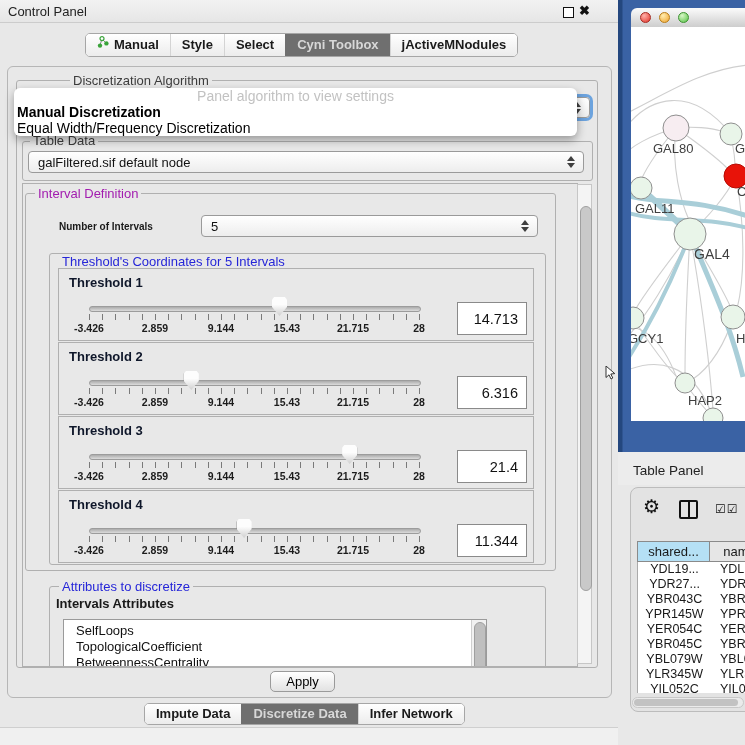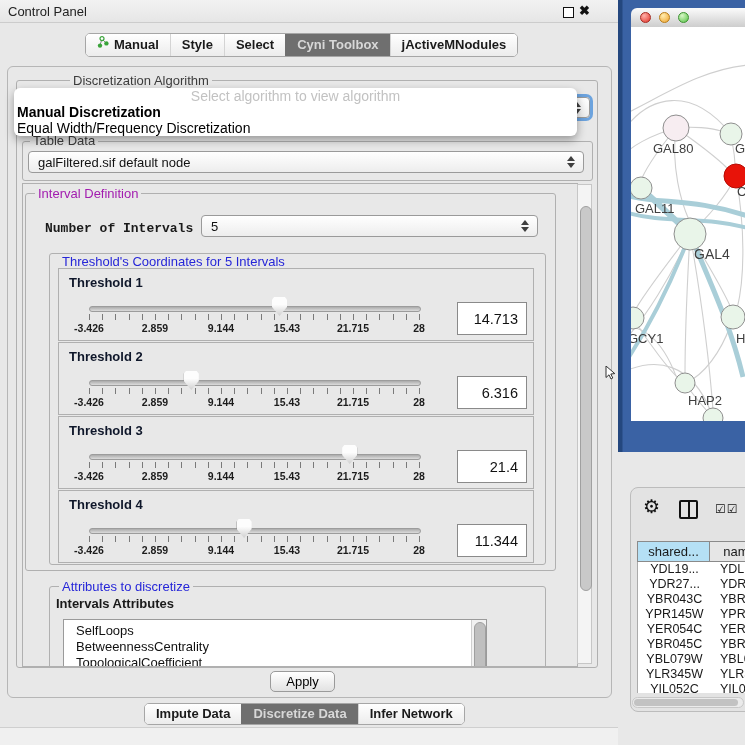--- a/index.html
+++ b/index.html
@@ -145,32 +145,32 @@
   <span class="group-label lbl-dark" style="left:30px;top:134px;z-index:2;">Table Data</span>
   <div class="combo" style="left:28px;top:151px;width:556px;height:22px;">
     <span>galFiltered.sif default node</span>
     <span class="arrows">
         <span class="tri-up"></span>
         <span class="tri-down"></span>
       </span>
   </div>
 
   <div class="popup">
-    <div class="popup-header">Select algorithm to view algorithm</div>
+    <div class="popup-header">Panel algorithm to view settings</div>
     <div id="popup-items">
         <div class="popup-item bold">Manual Discretization</div>
         <div class="popup-item">Equal Width/Frequency Discretization</div>
       </div>
   </div>
 
   <div class="viewport">
     <div class="group" style="left:2px;top:9px;width:529px;height:376px;"></div>
     <span class="group-label lbl-green" style="left:12px;top:3px;">Interval Definition</span>
 
-    <span style="position:absolute;left:22px;top:37px;font-size:13px;font-weight:bold;font-family:Liberation Mono, monospace;">Number of Intervals</span>
+    <span style="position:absolute;left:36px;top:37px;font-size:10px;font-weight:bold;">Number of Intervals</span>
     <div class="combo" style="left:178px;top:31px;width:337px;height:22px;">
       <span>5</span>
       <span class="arrows">
           <span class="tri-up"></span>
           <span class="tri-down"></span>
         </span>
     </div>
 
     <div class="group" style="left:26px;top:69px;width:495px;height:310px;"></div>
     <span class="group-label lbl-blue" style="left:36px;top:71px;">Threshold's Coordinates for 5 Intervals</span>
@@ -328,22 +328,22 @@
           <div class="vfield">11.344</div>
         </div>
       </div>
 
     <div class="group" style="left:26px;top:402px;width:495px;height:95px;"></div>
     <span class="group-label lbl-blue" style="left:36px;top:396px;">Attributes to discretize</span>
     <span style="position:absolute;left:33px;top:412px;font-size:13px;font-weight:bold;">Intervals Attributes</span>
     <div class="listbox">
       <div id="attr-items" style="padding-top:3px;">
           <div class="listitem">SelfLoops</div>
+          <div class="listitem">TopologicalCoefficient</div>
           <div class="listitem">BetweennessCentrality</div>
-          <div class="listitem">TopologicalCoefficient</div>
         </div>
       <div class="list-scroll">
           <div class="list-thumb"></div>
         </div>
     </div>
   </div>
 
   <div class="vscroll">
     <div class="vscroll-thumb"></div>
   </div>
@@ -410,20 +410,23 @@
         <circle cx="2" cy="291" r="11" fill="#e9f5e9" stroke="#8f8f8f"></circle>
         <text x="-3" y="316" font-size="13" fill="#3f3f3f" font-family="&quot;Liberation Sans&quot;, sans-serif">GCY1</text>
         <circle cx="102" cy="290" r="12" fill="#e9f5e9" stroke="#8f8f8f"></circle>
         <text x="105" y="316" font-size="13" fill="#3f3f3f" font-family="&quot;Liberation Sans&quot;, sans-serif">H</text>
         <circle cx="54" cy="356" r="10" fill="#e9f5e9" stroke="#8f8f8f"></circle>
         <text x="57" y="378" font-size="13" fill="#3f3f3f" font-family="&quot;Liberation Sans&quot;, sans-serif">HAP2</text>
         <circle cx="82" cy="391" r="10" fill="#e9f5e9" stroke="#8f8f8f"></circle>
       </svg>
   </div>
 
+  <div class="tp-titlebar">
+    <span class="tp-title">Table Panel</span>
+  </div>
   <div class="tp-inner">
     <span class="gear-icon">⚙</span>
     <span class="cols-icon">
         <div></div>
       </span>
     <span class="checks-icon">☑☑</span>
     <div class="tp-table">
       <div class="tp-header" id="tp-header">
           <div class="tp-hcell" style="width: 73px; background: rgb(181, 224, 245);">shared...</div>
           <div class="tp-hcell" style="width: 60px; background: rgb(230, 230, 230); border-left: none;">name</div>

